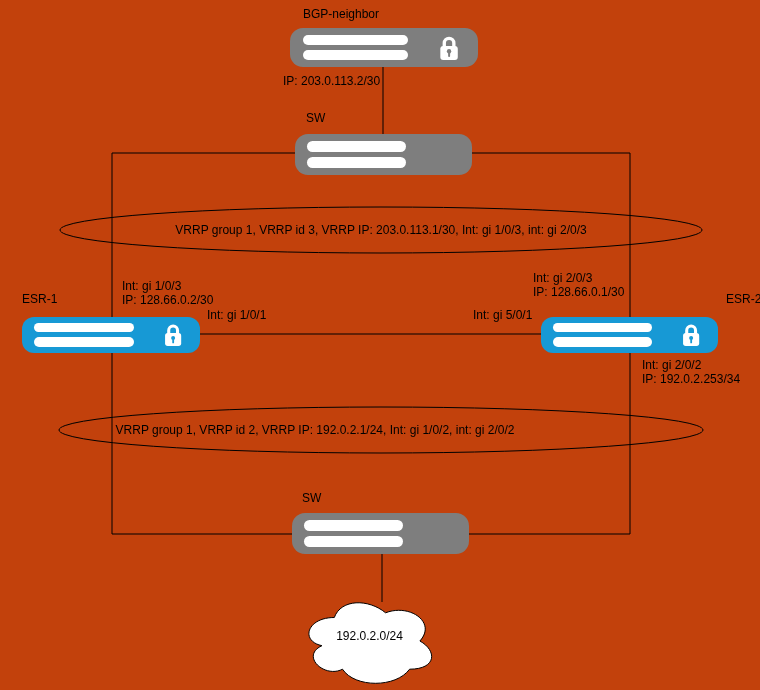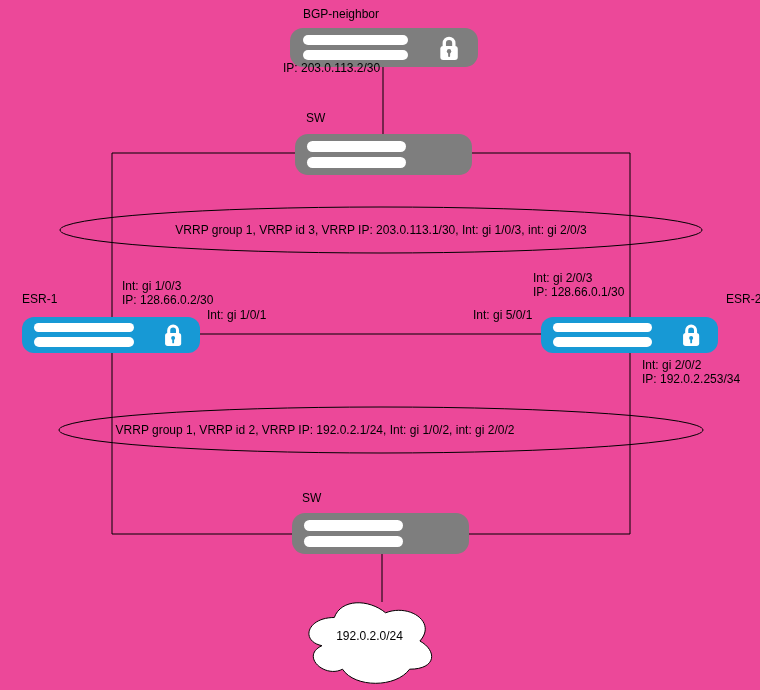--- a/index.html
+++ b/index.html
@@ -1,19 +1,19 @@
 <!DOCTYPE html>
 <html style="--router-fill: #1799d5; --neutral-fill: #7e7e7e; --stroke: #000000;"><head>
 <meta charset="utf-8">
 <style>
   html,body{margin:0;padding:0;background:#ffffff;}
   .canvas{
     position:relative;
     width:760px;height:690px;
-    background:#ec4899;
+    background:#c2410c;
     font-family:"Liberation Sans", sans-serif;
     font-size:12px;
     color:#000;
     overflow:hidden;
   }
   .wires{position:absolute;left:0;top:0;z-index:1;}
   .wires line{stroke:var(--stroke,#000);stroke-width:1;}
   .wires ellipse{stroke:var(--stroke,#000);stroke-width:1;fill:none;}
   .wires .cloud{stroke:var(--stroke,#000);stroke-width:1;fill:#ffffff;}
 
@@ -102,21 +102,21 @@
       <rect class="keyhole" x="10.7" y="17.6" width="1.9" height="4.6" rx="0.9"></rect>
     </svg>
   </div>
 
   <div class="device gray" style="left:292px;top:513px;width:177px;height:41px;border-radius:13px;">
     <span class="bar b1"></span>
     <span class="bar b2"></span>
   </div>
 
   <div class="lbl" style="left:303px;top:7px;">BGP-neighbor</div>
-  <div class="lbl" style="left:283px;top:61px;">IP: 203.0.113.2/30</div>
+  <div class="lbl" style="left:283px;top:74px;">IP: 203.0.113.2/30</div>
 
   <div class="lbl" style="left:306px;top:111px;">SW</div>
 
   <div class="lbl center" style="left:61px;top:223px;width:640px;text-align:center;">VRRP group 1, VRRP id 3, VRRP IP: 203.0.113.1/30, Int: gi 1/0/3, int: gi 2/0/3</div>
 
   <div class="lbl" style="left:122px;top:279px;">
     <div>Int: gi 1/0/3</div>
     <div>IP: 128.66.0.2/30</div>
   </div>
   <div class="lbl" style="left:22px;top:292px;">ESR-1</div>

